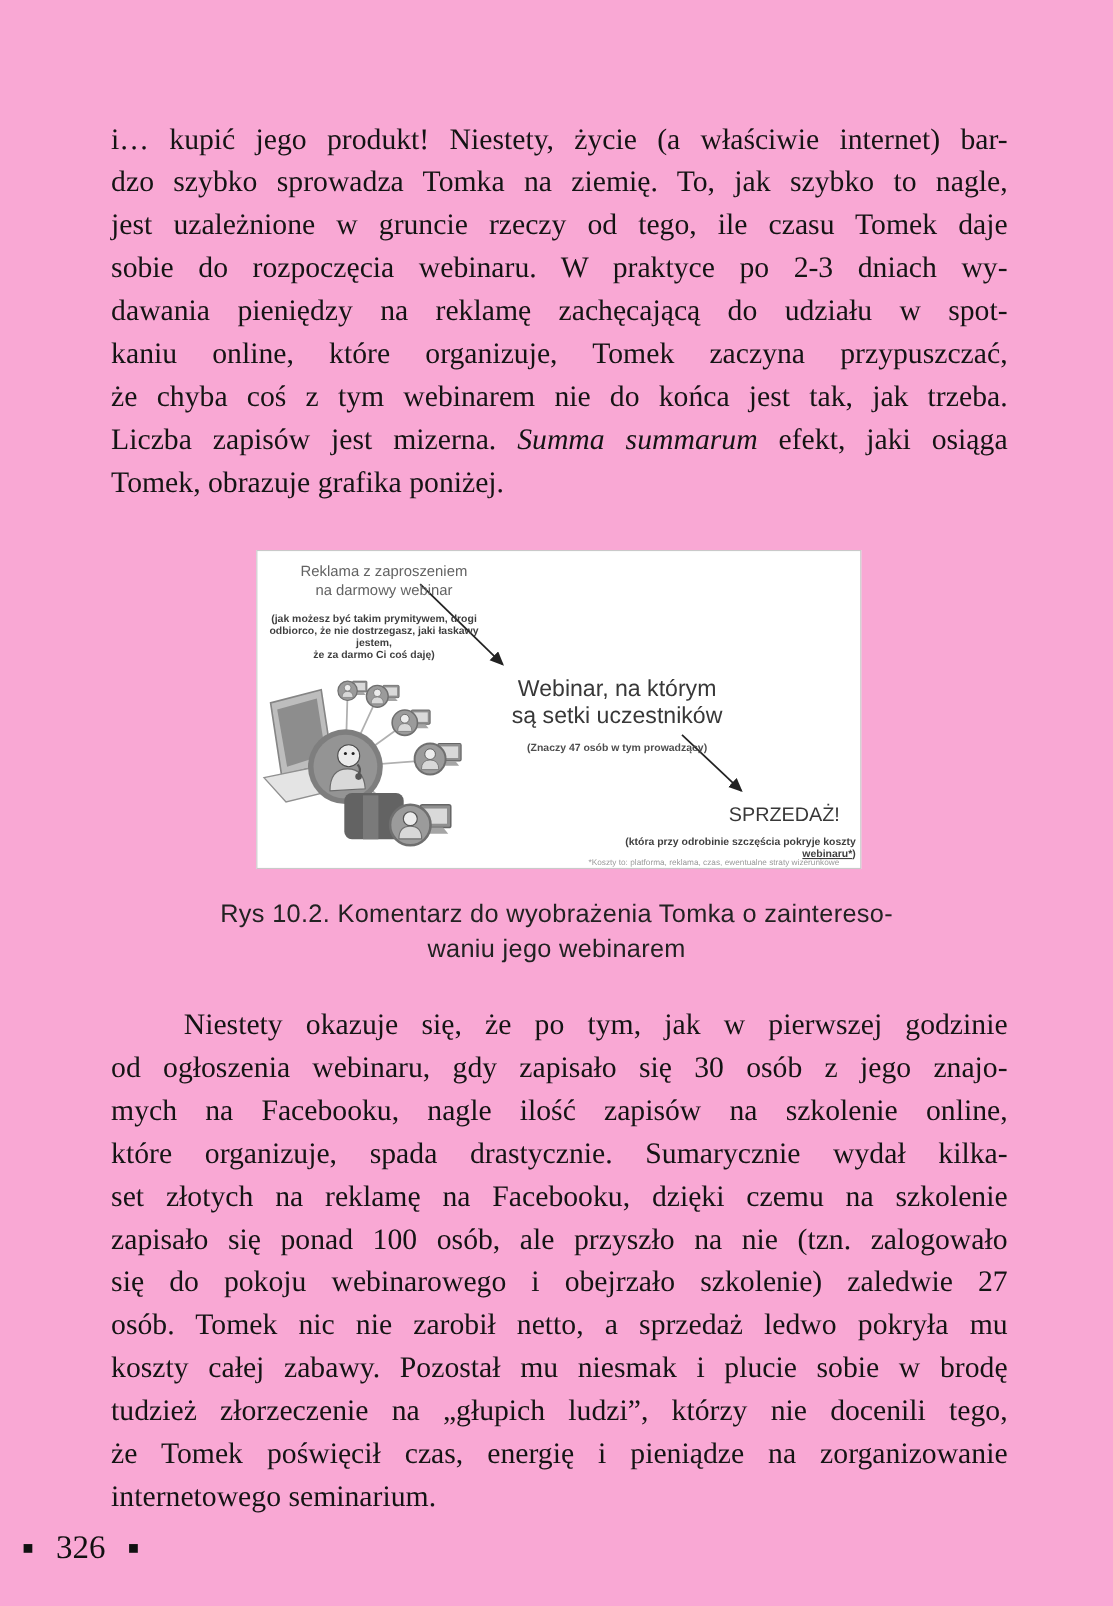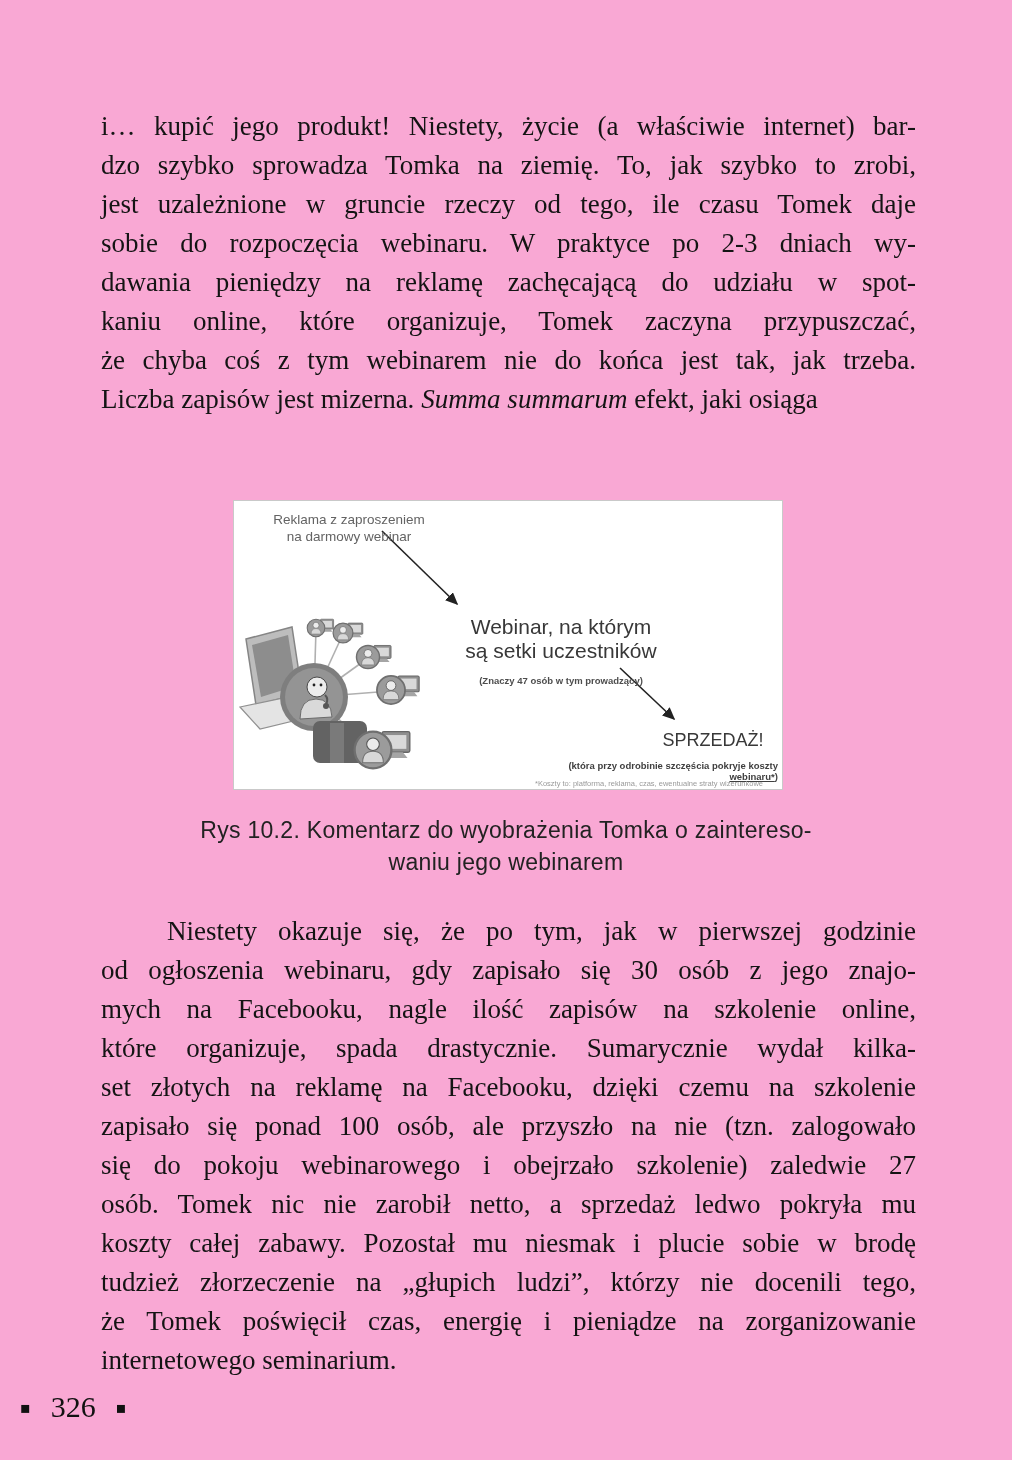--- a/index.html
+++ b/index.html
@@ -42,27 +42,28 @@
   .pageno .sq { font-size:16px; color:#111; vertical-align:4px; margin:0 20px; font-family:"DejaVu Sans", sans-serif; }
   .pageno .num { font-size:30px; color:#111; }
 </style>
 </head>
 <body>
 
 <div class="page">
 
   <div class="body-text para" id="para1">
       <div class="jline">i… kupić jego produkt! Niestety, życie (a właściwie internet) bar-</div>
-      <div class="jline">dzo szybko sprowadza Tomka na ziemię. To, jak szybko to zrobi,</div>
+      <div class="jline">dzo szybko sprowadza Tomka na ziemię. To, jak szybko to nagle,</div>
       <div class="jline">jest uzależnione w gruncie rzeczy od tego, ile czasu Tomek daje</div>
       <div class="jline">sobie do rozpoczęcia webinaru. W praktyce po 2-3 dniach wy-</div>
       <div class="jline">dawania pieniędzy na reklamę zachęcającą do udziału w spot-</div>
       <div class="jline">kaniu online, które organizuje, Tomek zaczyna przypuszczać,</div>
       <div class="jline">że chyba coś z tym webinarem nie do końca jest tak, jak trzeba.</div>
       <div class="jline">Liczba zapisów jest mizerna. <i>Summa summarum</i> efekt, jaki osiąga</div>
+      <div class="jline">Tomek, obrazuje grafika poniżej.</div>
     </div>
 
   <div class="figure">
 
     <svg class="fig-svg" width="548" height="288" viewBox="0 0 548 288">
       <defs>
         <marker id="ah" markerWidth="9" markerHeight="8" refX="7" refY="3.5" orient="auto">
           <path d="M0,0 L8,3.5 L0,7 z" fill="#222"></path>
         </marker>
         <g id="pnode">
@@ -108,20 +109,25 @@
         <use href="#pnode" transform="translate(157,189) scale(0.88)"></use>
         <use href="#pnode" transform="translate(139,249) scale(1.15)"></use>
       </g>
     </svg>
 
     <div class="fig-abs fig-label-top">
         <div class="cline">Reklama z zaproszeniem</div>
         <div class="cline">na darmowy webinar</div>
       </div>
 
+    <div class="fig-abs fig-aside-top">
+        <div class="cline">(jak możesz być takim prymitywem, drogi</div>
+        <div class="cline">odbiorco, że nie dostrzegasz, jaki łaskawy jestem,</div>
+        <div class="cline">że za darmo Ci coś daję)</div>
+      </div>
 
     <div class="fig-abs fig-label-mid">
         <div class="cline">Webinar, na którym</div>
         <div class="cline">są setki uczestników</div>
       </div>
 
     <div class="fig-abs fig-aside-mid cline">(Znaczy 47 osób w tym prowadzący)</div>
 
     <div class="fig-abs fig-label-end cline">SPRZEDAŻ!</div>
 

